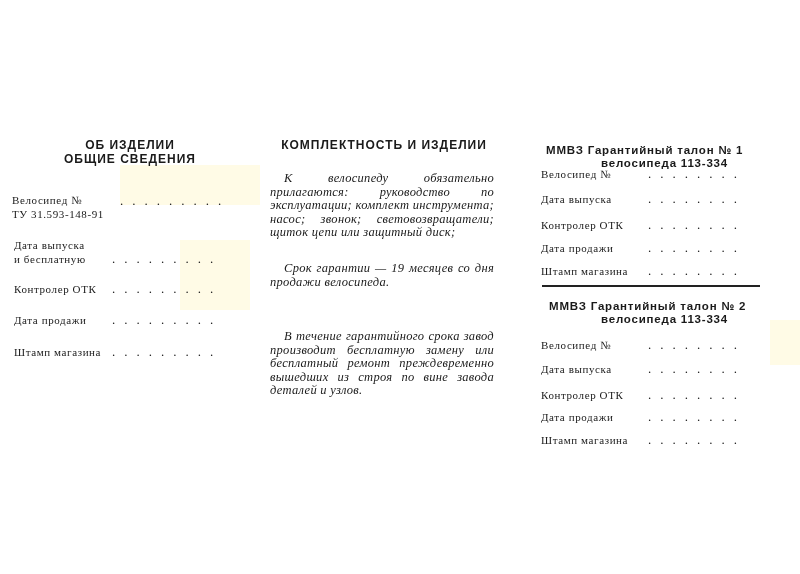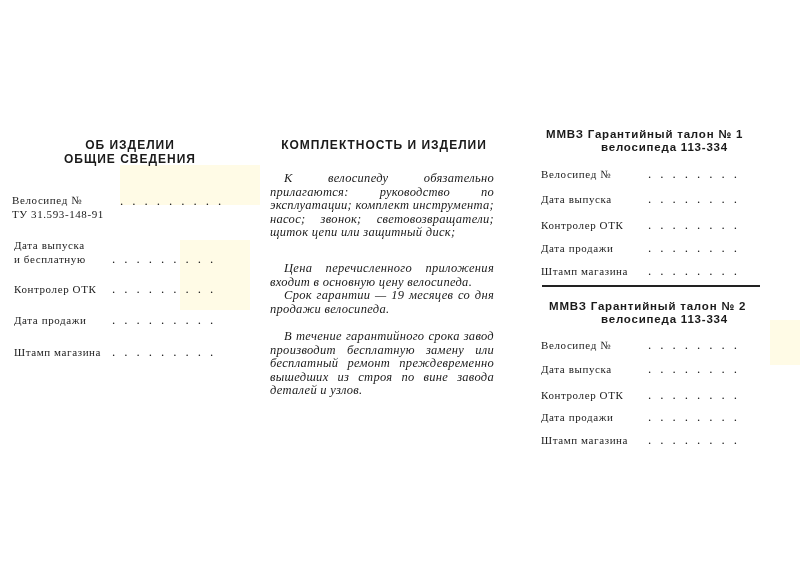--- a/index.html
+++ b/index.html
@@ -60,30 +60,29 @@
 
 <div>
   <div class="abs title" style="left:268px;top:138px;width:232px;">
     <div>КОМПЛЕКТНОСТЬ И ИЗДЕЛИИ</div>
   </div>
 
   <div class="abs para" style="left:270px;top:172px;width:224px;">
     <p>К велосипеду обязательно прилагаются: руководство по эксплуатации; комплект инструмента; насос; звонок; световозвращатели; щиток цепи или защитный диск;</p>
   </div>
   <div class="abs para" style="left:270px;top:262px;width:224px;">
-    <p>Цена перечисленного приложения входит в основную цену велосипеда.</p>
     <p>Срок гарантии — 19 месяцев со дня продажи велосипеда.</p>
   </div>
   <div class="abs para" style="left:270px;top:330px;width:224px;">
     <p>В течение гарантийного срока завод производит бесплатную замену или бесплатный ремонт преждевременно вышедших из строя по вине завода деталей и узлов.</p>
   </div>
 </div>
 
 <div>
-  <div class="abs ticket-title" style="left:546px;top:128px;">
+  <div class="abs ticket-title" style="left:546px;top:144px;">
     <div>ММВЗ  Гарантийный талон № 1</div>
     <div style="padding-left:55px;">велосипеда 113-334</div>
   </div>
 
   <div class="abs label" style="left:541px;top:167px;">Велосипед №</div>
   <div class="abs dots" style="left:648px;top:167px;">........</div>
   <div class="abs label" style="left:541px;top:192px;">Дата выпуска</div>
   <div class="abs dots" style="left:648px;top:192px;">........</div>
   <div class="abs label" style="left:541px;top:218px;">Контролер ОТК</div>
   <div class="abs dots" style="left:648px;top:218px;">........</div>

